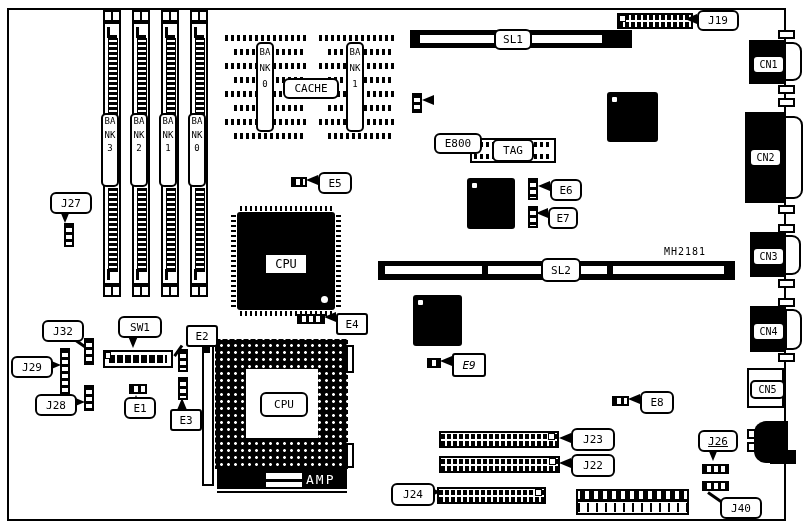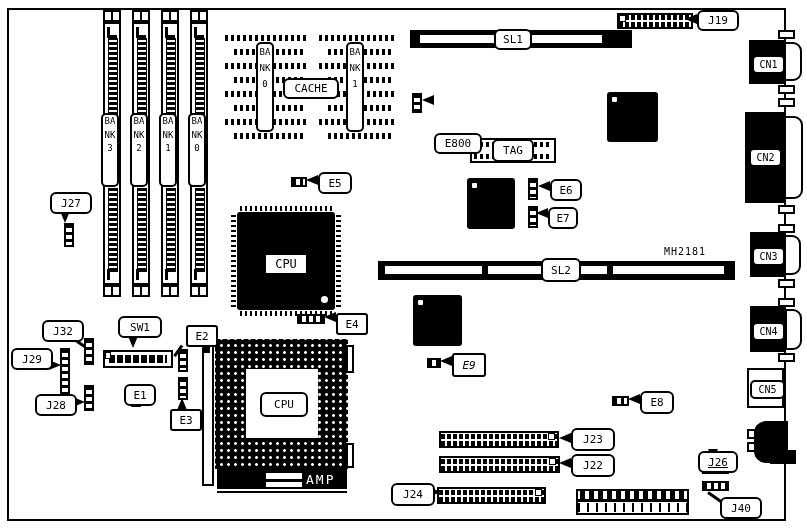--- a/index.html
+++ b/index.html
@@ -211,40 +211,40 @@
   <div class="callout sq" style="left:336px;top:313px;width:28px;height:18px;">E4</div>
 
   <div class="callout" style="left:50px;top:192px;width:38px;height:18px;">J27</div>
   <div class="tri tri-d" style="left:60px;top:211px;"></div>
   <div class="pv" style="left:64px;top:223px;width:6px;height:20px;"></div>
 
   <div class="callout" style="left:42px;top:320px;width:38px;height:18px;">J32</div>
   <div class="diag" style="left:73px;top:337px;width:15px;transform:rotate(35deg);"></div>
   <div class="pv" style="left:84px;top:338px;width:6px;height:23px;"></div>
 
-  <div class="callout" style="left:11px;top:348px;width:38px;height:18px;">J29</div>
+  <div class="callout" style="left:11px;top:356px;width:38px;height:18px;">J29</div>
   <div class="tri tri-r" style="left:49px;top:360px;"></div>
   <div class="pv" style="left:60px;top:348px;width:6px;height:43px;"></div>
 
   <div class="callout" style="left:35px;top:394px;width:38px;height:18px;">J28</div>
   <div class="tri tri-r" style="left:73px;top:397px;"></div>
   <div class="pv" style="left:84px;top:385px;width:6px;height:22px;"></div>
 
   <div class="callout" style="left:118px;top:316px;width:40px;height:18px;">SW1</div>
   <div class="tri tri-d" style="left:128px;top:336px;"></div>
   <div class="dip" style="left:103px;top:350px;width:58px;height:8px;"></div>
   <div class="pin1" style="left:106px;top:353px;width:4px;height:5px;"></div>
 
   <div class="callout sq" style="left:186px;top:325px;width:28px;height:18px;">E2</div>
   <div class="diag" style="left:182px;top:344px;width:13px;transform:rotate(125deg);"></div>
   <div class="pv" style="left:178px;top:349px;width:6px;height:19px;"></div>
 
   <div class="ph" style="left:129px;top:384px;width:14px;height:6px;"></div>
   <div class="tri tri-u" style="left:131px;top:395px;"></div>
-  <div class="callout" style="left:124px;top:384px;width:28px;height:18px;">E1</div>
+  <div class="callout" style="left:124px;top:397px;width:28px;height:18px;">E1</div>
 
   <div class="pv" style="left:178px;top:377px;width:6px;height:19px;"></div>
   <div class="tri tri-u" style="left:177px;top:398px;"></div>
   <div class="callout sq" style="left:170px;top:409px;width:28px;height:18px;">E3</div>
 
   <div class="tab" style="left:202px;top:344px;width:8px;height:138px;"></div>
   <div class="black-rect" style="left:204px;top:347px;width:6px;height:6px;"></div>
   <div class="socket" style="left:215px;top:339px;width:133px;height:130px;"></div>
   <div class="white-rect" style="left:246px;top:369px;width:72px;height:69px;"></div>
   <div class="callout" style="left:260px;top:392px;width:44px;height:21px;">CPU</div>
@@ -277,21 +277,21 @@
   <div class="callout" style="left:391px;top:483px;width:40px;height:19px;">J24</div>
   <div class="tri tri-r" style="left:429px;top:487px;"></div>
   <div class="hdr2" style="left:437px;top:487px;width:105px;height:13px;"></div>
   <div class="pin1" style="left:536px;top:490px;"></div>
 
   <div class="abs" style="left:576px;top:489px;width:109px;height:22px;border:2px solid #000;z-index:3;background:#fff;">
     <div style="height:8px;border-bottom:3px solid #000;background:repeating-linear-gradient(90deg,transparent 0 2px,#000 2px 7px,transparent 7px 9px);"></div>
     <div style="height:9px;margin-top:1px;background:repeating-linear-gradient(90deg,#000 0 2px,transparent 2px 9px);"></div>
   </div>
 
-  <div class="callout" style="left:698px;top:451px;width:36px;height:18px;text-decoration:underline;">J26</div>
+  <div class="callout" style="left:698px;top:430px;width:36px;height:18px;text-decoration:underline;">J26</div>
   <div class="tri tri-d" style="left:708px;top:449px;"></div>
   <div class="ph" style="left:702px;top:464px;width:23px;height:6px;"></div>
 
   <div class="ph" style="left:702px;top:481px;width:23px;height:6px;"></div>
   <div class="diag" style="left:708px;top:491px;width:18px;transform:rotate(35deg);"></div>
   <div class="callout" style="left:720px;top:497px;width:38px;height:18px;">J40</div>
 
   <div class="tab" style="left:778px;top:30px;width:13px;height:5px;"></div>
   <div class="dsub" style="left:784px;top:42px;width:14px;height:35px;"></div>
   <div class="blk" style="left:749px;top:40px;width:35px;height:44px;"></div>

